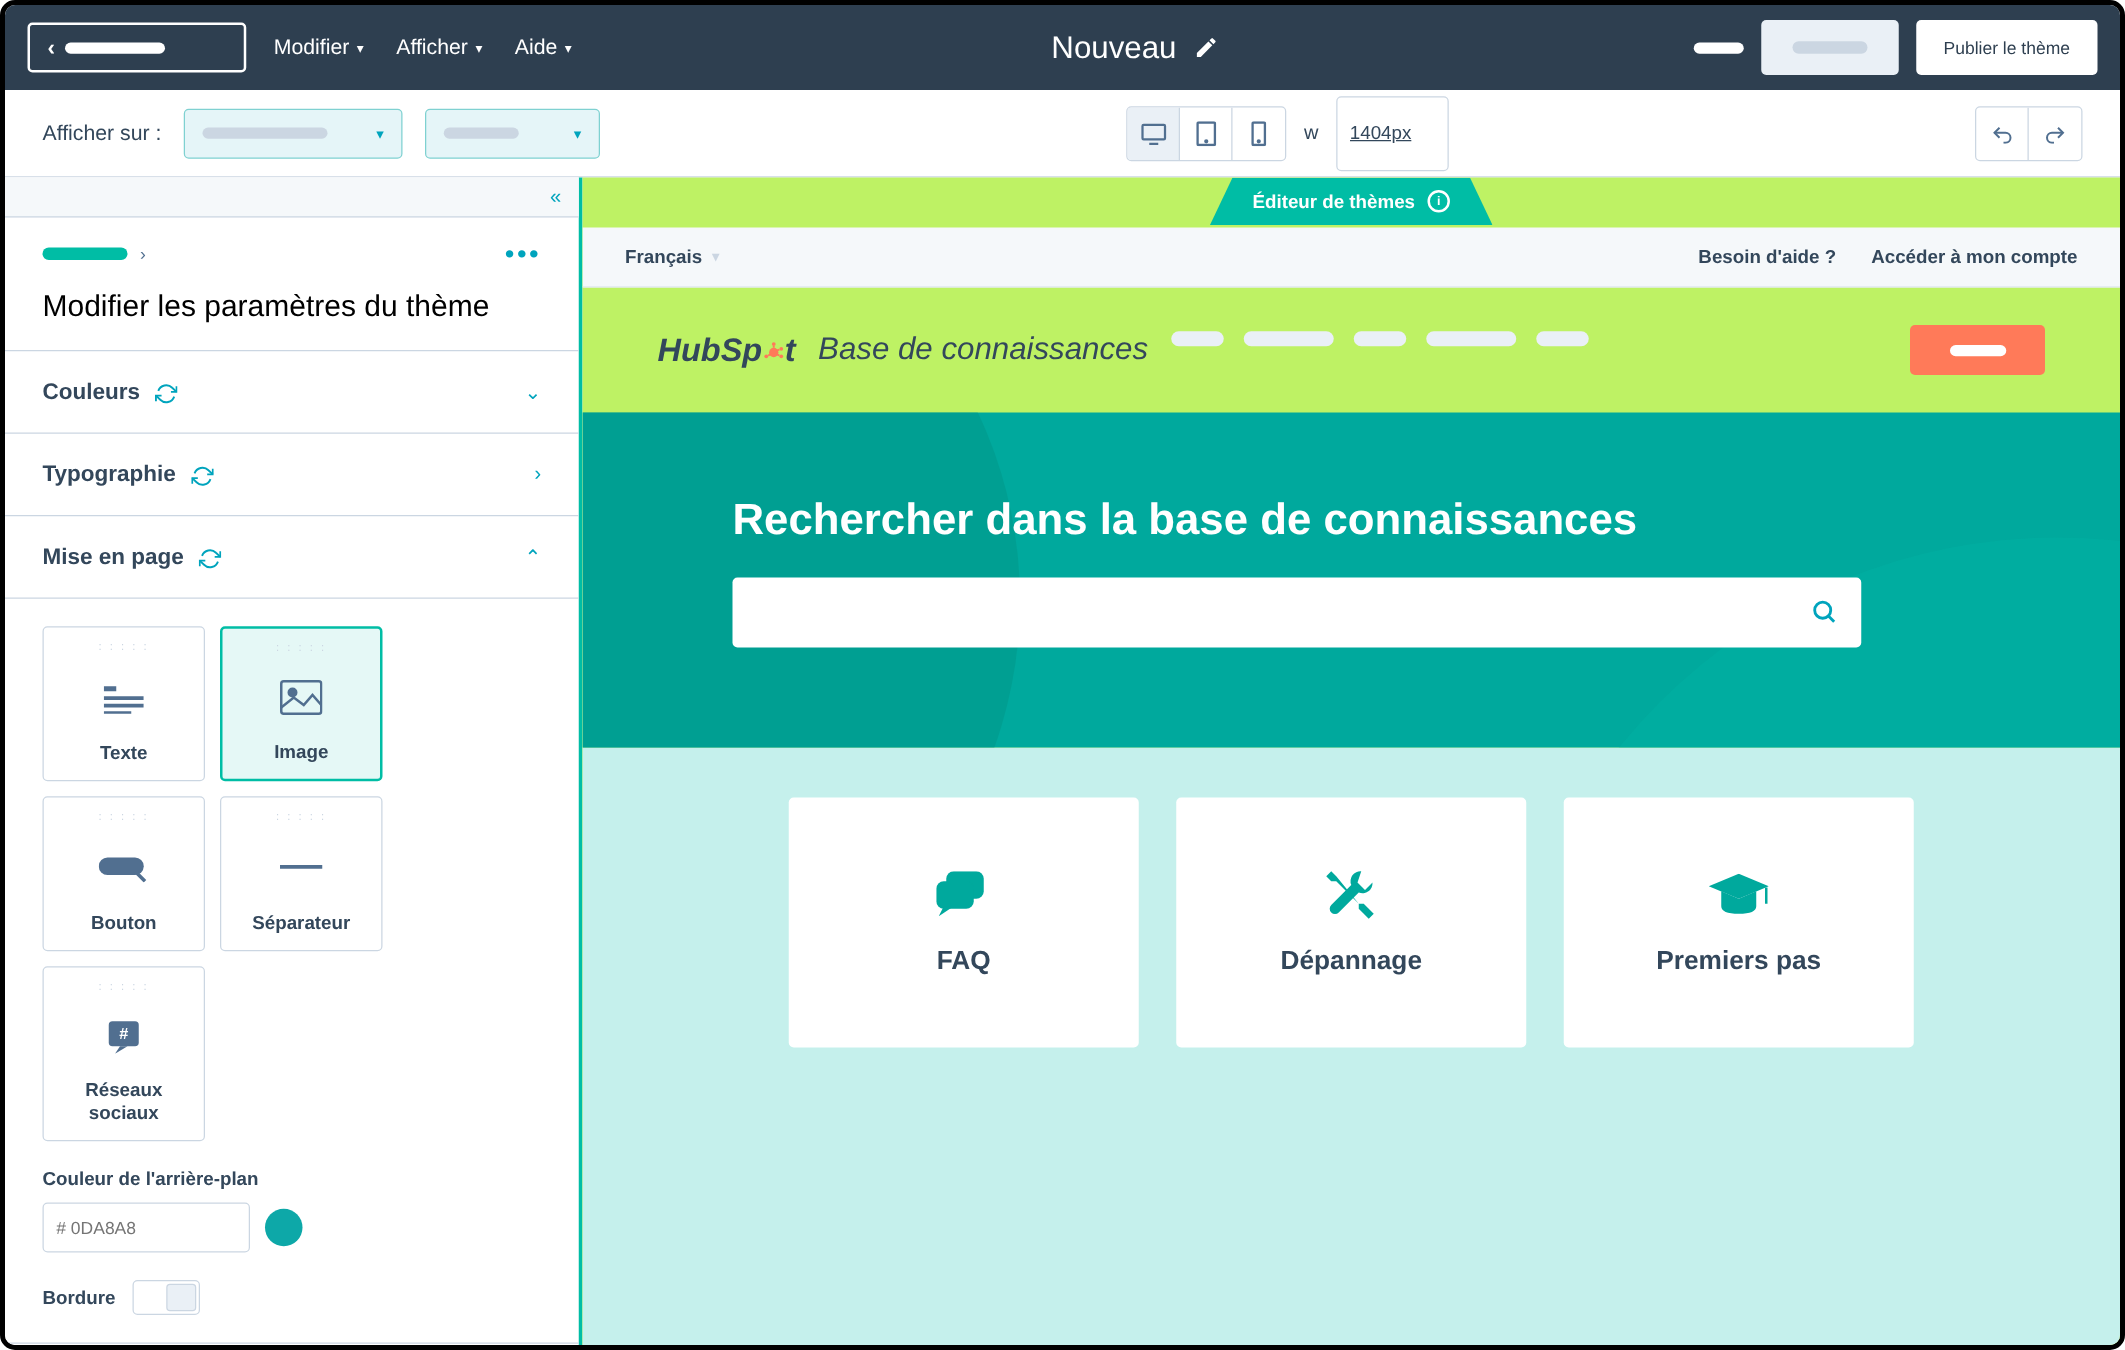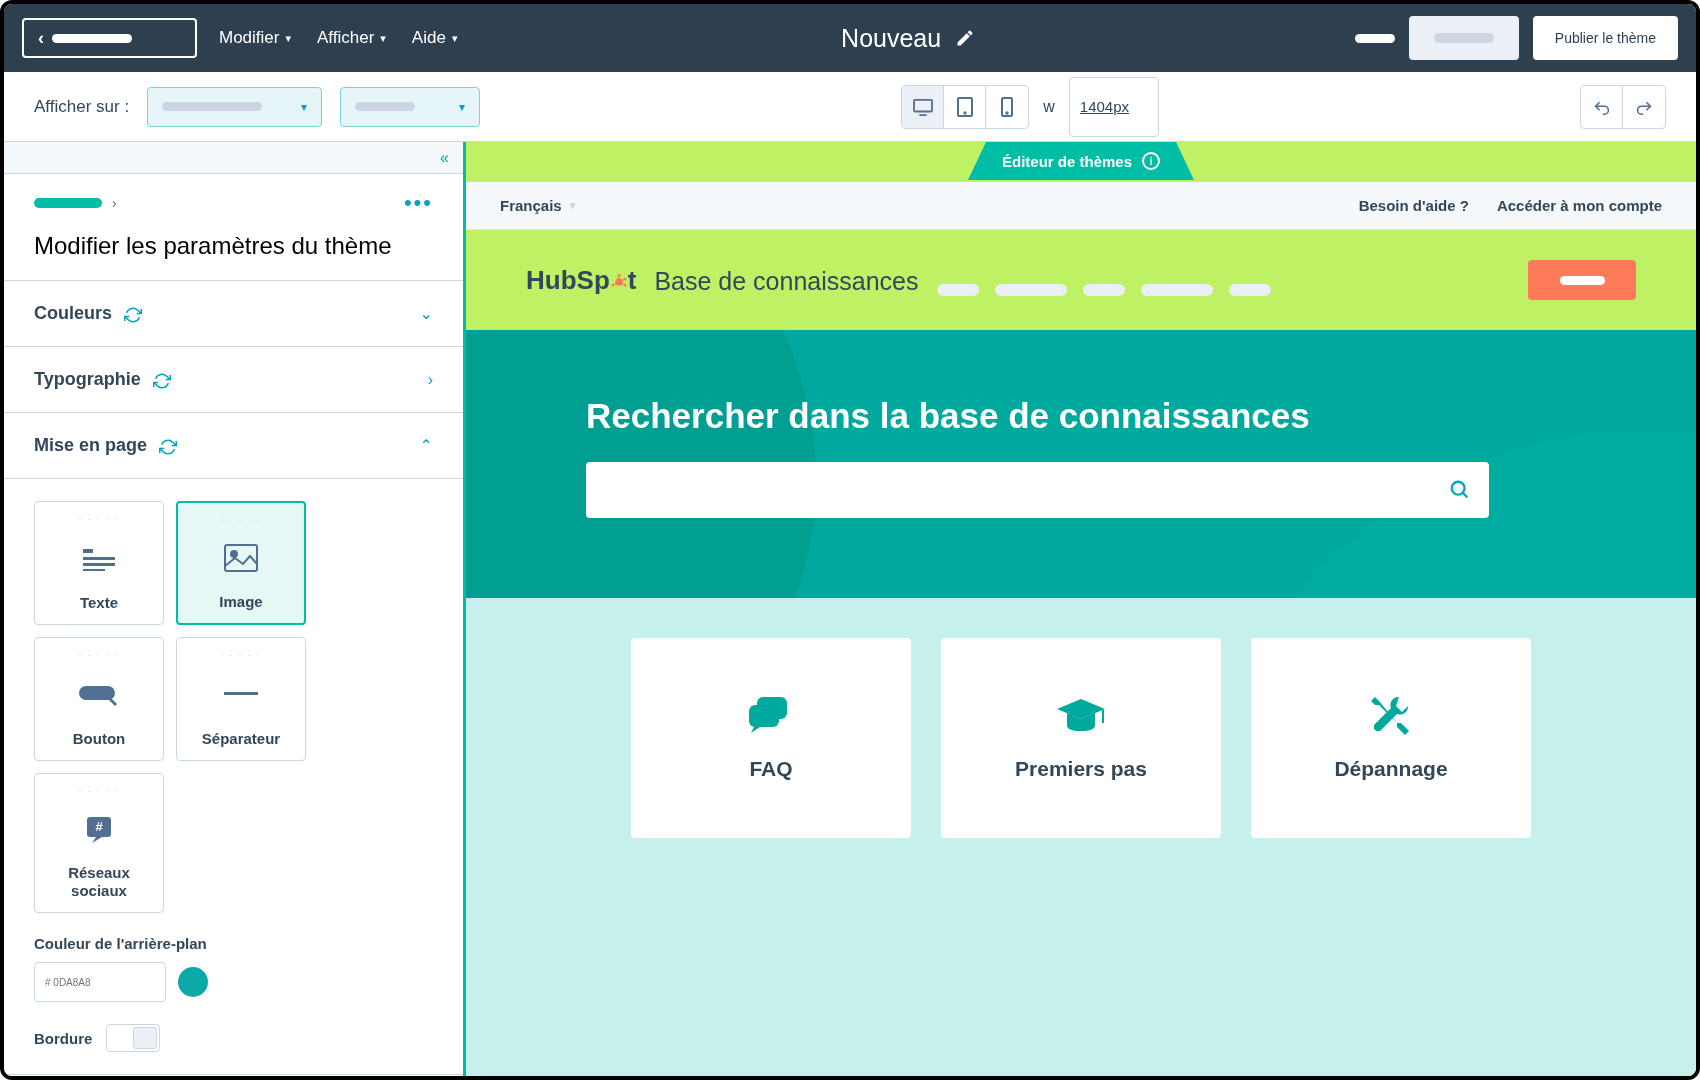--- a/index.html
+++ b/index.html
@@ -55,35 +55,35 @@
 .acc-body { padding: 22px 30px; border-bottom:1px solid #cbd6e2;}
 .tile-grid { display:flex; flex-wrap:wrap; gap:12px; margin-bottom:22px;}
 .tile { width:130px; height:124px; border:1px solid #cbd6e2; border-radius:4px; display:flex; flex-direction:column; align-items:center; justify-content:space-between; padding:10px 6px 12px 6px; cursor:pointer;}
 .tile.selected { border:2px solid #00bda5; background:#e5f8f6;}
 .tile .dots { color:#cbd6e2; font-size:9px; letter-spacing:2px;}
 .tile .ic { color:#516f90; height:40px; display:flex; align-items:center; justify-content:center;}
 .tile .lbl { color:#33475b; font-size:15px; font-weight:600; text-align:center; line-height:1.2;}
 .tile.tall { height:140px; }
 .field-label { font-size:15px; font-weight:700; color:#33475b; margin-bottom:10px;}
 .color-row { display:flex; align-items:center; gap:12px; margin-bottom: 22px;}
-.color-inp { border:1px solid #cbd6e2; border-radius:4px; height:40px; width:132px; padding:0 10px; font-size:10px; color:#000000;}
+.color-inp { border:1px solid #cbd6e2; border-radius:4px; height:40px; width:166px; padding:0 10px; font-size:14px; color:#000000;}
 .swatch { width:30px; height:30px; border-radius:50%; background:#0da8a8;}
 .border-row { display:flex; align-items:center; gap:14px;}
 .toggle { width:54px; height:28px; border:1px solid #cbd6e2; border-radius:4px; position:relative; cursor:pointer;}
 .toggle .knob { position:absolute; top:2px; right:2px; width:24px; height:22px; background:#eaf0f6; border:1px solid #cbd6e2; border-radius:3px;}
 
 .preview { flex:1; background:#bef264; position:relative; overflow:hidden;}
 .badge-top { position:absolute; top:0; left:50%; transform:translateX(-50%); background:#00bda5; color:#fff; padding:10px 34px; font-size:15px; font-weight:600; display:flex; align-items:center; gap:10px; clip-path: polygon(8% 0, 92% 0, 100% 100%, 0 100%);}
 .info-circle { width:18px; height:18px; border:2px solid #fff; border-radius:50%; display:inline-flex; align-items:center; justify-content:center; font-size:10px; font-weight:bold;}
 .preview-inner { padding-top:40px; height:100%; display:flex; flex-direction:column;}
 .pv-topstrip { background:#f5f8fa; border-bottom:1px solid #e0e7ee; height:48px; display:flex; align-items:center; justify-content:space-between; padding:0 34px; font-size:15px; color:#33475b;}
 .pv-lang { display:flex; align-items:center; gap:8px; cursor:pointer; font-weight:600;}
 .pv-links { display:flex; gap:28px; font-weight:600;}
 .pv-header { padding: 30px 60px; display:flex; align-items:center; justify-content:space-between;}
-.pv-logo-group { display:flex; align-items:flex-end; gap:18px;}
+.pv-logo-group { display:flex; align-items:flex-start; gap:18px;font-style:italic;}
 .hs-logo { font-size:26px; font-weight:700; color:#33475b;}
 .kb-title { font-size:25px; color:#33475b; font-weight:400;}
 .nav-skel { display:flex; gap:16px;}
 .nav-pill { background:#eaf0f6; height:12px; border-radius:6px;}
 .cta-btn { background:#ff7a59; width:108px; height:40px; border-radius:4px; display:flex; align-items:center; justify-content:center;}
 .cta-bar { background:#fff; height:9px; width:45px; border-radius:5px;}
 .hero { background:#00a99d; padding:66px 60px 80px 120px; position:relative; overflow:hidden;}
 .hero-swirl1 { position:absolute; width:700px; height:700px; border-radius:50%; background:#009688; opacity:0.5; left:-350px; top:-200px;}
 .hero-swirl2 { position:absolute; width:900px; height:900px; border-radius:50%; background:#00b5a5; opacity:0.4; right:-400px; top:100px;}
 .hero-title { color:#fff; font-size:35px; font-weight:700; margin-bottom:26px; position:relative;}
@@ -362,34 +362,34 @@
                 <svg width="44" height="40" viewBox="0 0 44 40" fill="#00a99d">
                   <rect x="8" y="0" width="30" height="22" rx="6"></rect>
                   <rect x="0" y="8" width="30" height="22" rx="6"></rect>
                   <path d="M6 28 L2 36 L14 28 Z"></path>
                 </svg>
               </div>
             <span class="card-lbl">FAQ</span>
           </div>
           <div class="card">
             <div class="card-ic">
+                <svg width="44" height="44" viewBox="0 0 44 44" fill="#00a99d">
+                  <path d="M30 2 a8 8 0 0 0 -8 11 L6 29 a4 4 0 0 0 6 6 L28 19 a8 8 0 0 0 11 -8 L33 17 L27 11 Z"></path>
+                  <path d="M10 6 L6 2 L2 6 L6 10 L10 10 L28 28 L28 32 L36 40 L40 36 L32 28 L28 28 Z"></path>
+                </svg>
+              </div>
+            <span class="card-lbl">Dépannage</span>
+          </div>
+          <div class="card">
+            <div class="card-ic">
                 <svg width="48" height="36" viewBox="0 0 48 36" fill="#00a99d">
                   <path d="M24 0 L48 10 L24 20 L0 10 Z"></path>
                   <path d="M10 14 L10 26 Q10 32 24 32 Q38 32 38 26 L38 14 L24 20 Z"></path>
                   <line x1="46" y1="11" x2="46" y2="24" stroke="#00a99d" stroke-width="2"></line>
                 </svg>
               </div>
             <span class="card-lbl">Premiers pas</span>
           </div>
-          <div class="card">
-            <div class="card-ic">
-                <svg width="44" height="44" viewBox="0 0 44 44" fill="#00a99d">
-                  <path d="M30 2 a8 8 0 0 0 -8 11 L6 29 a4 4 0 0 0 6 6 L28 19 a8 8 0 0 0 11 -8 L33 17 L27 11 Z"></path>
-                  <path d="M10 6 L6 2 L2 6 L6 10 L10 10 L28 28 L28 32 L36 40 L40 36 L32 28 L28 28 Z"></path>
-                </svg>
-              </div>
-            <span class="card-lbl">Dépannage</span>
-          </div>
         </div>
       </div>
     </div>
   </div>
 </div>
 
 </body></html>

